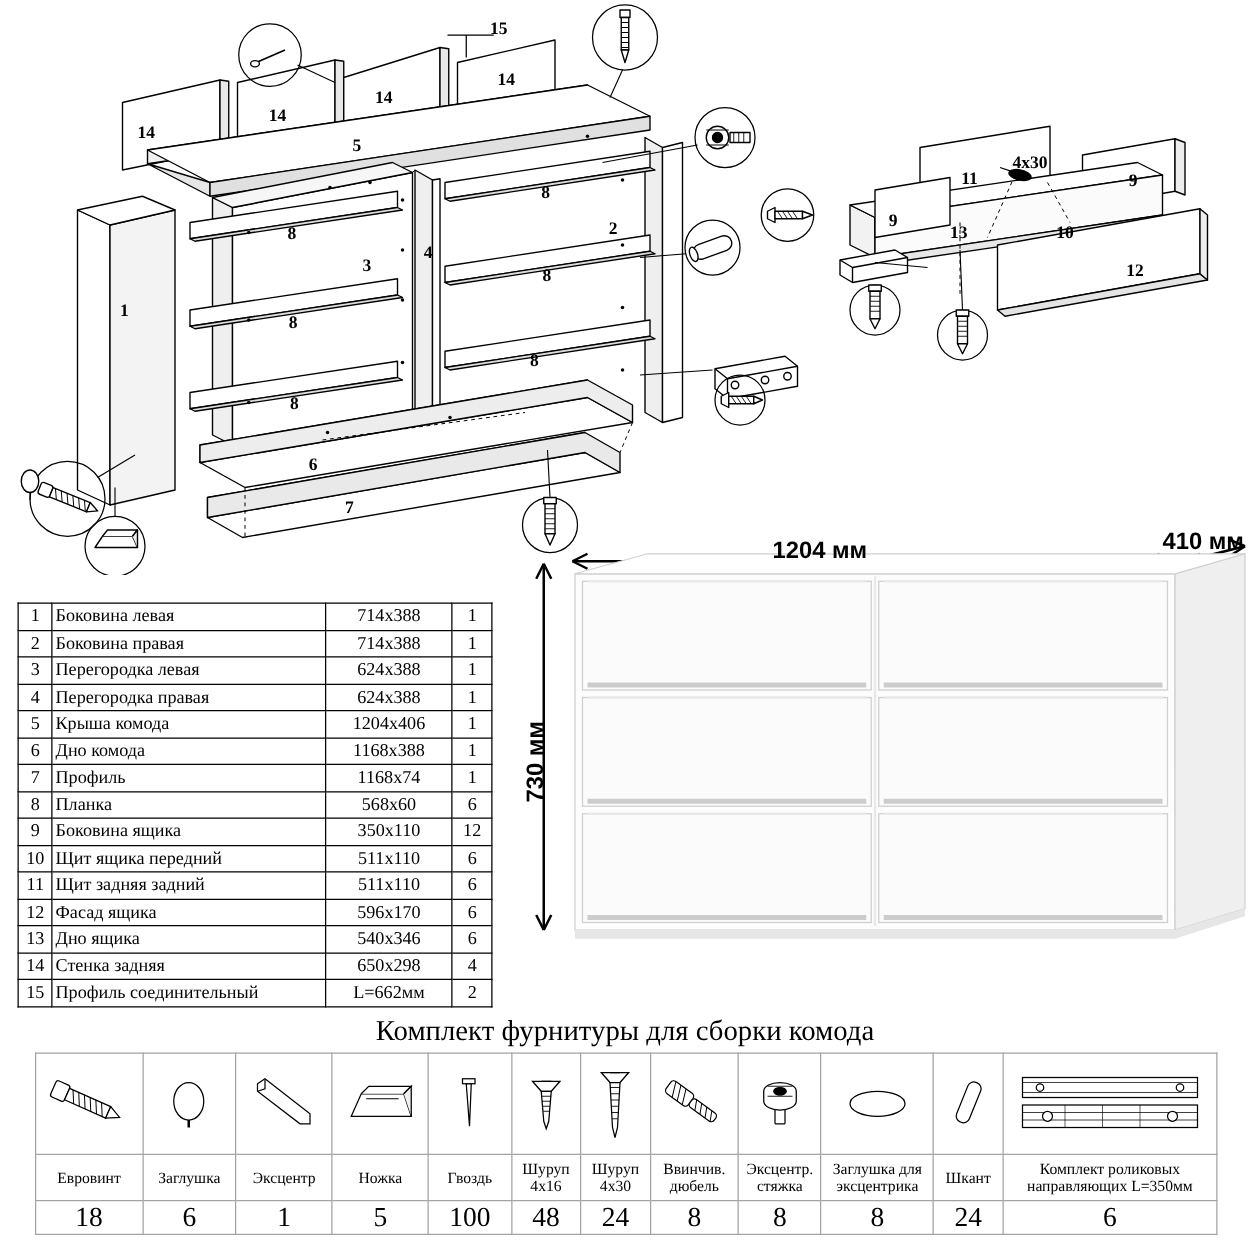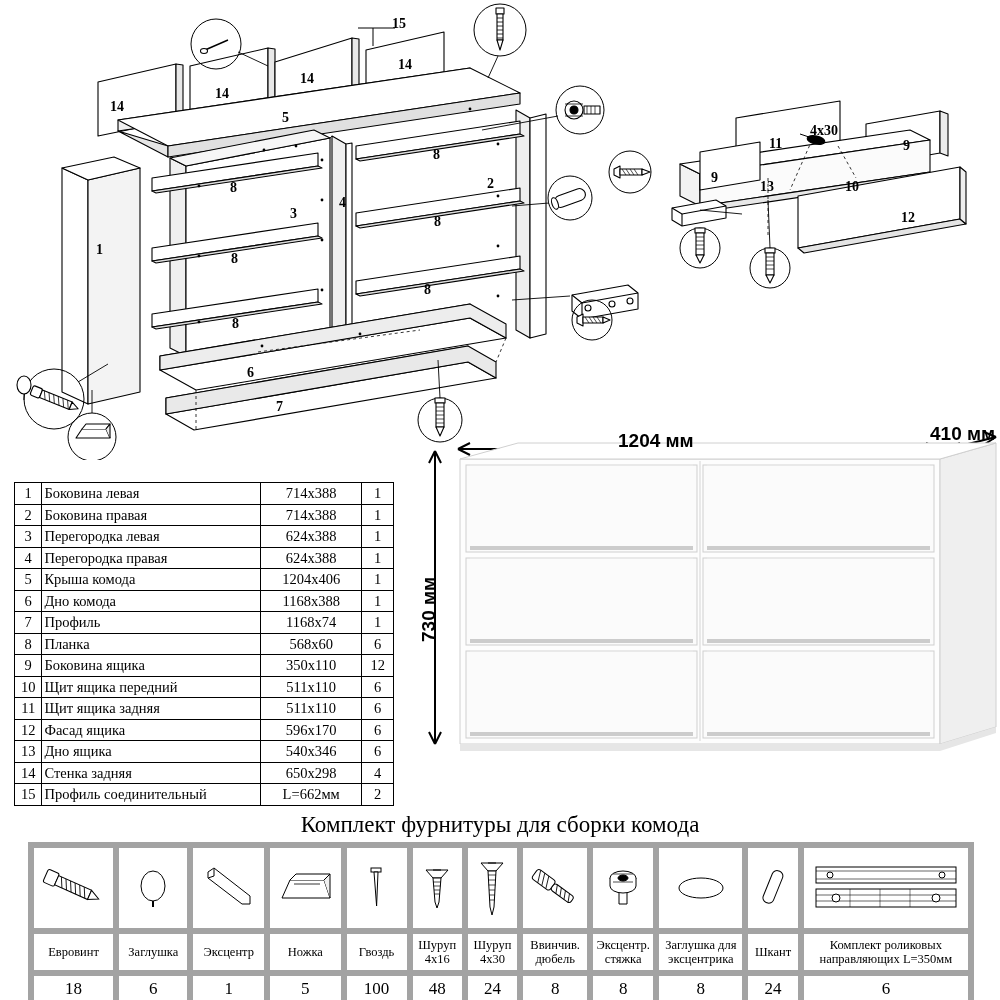--- a/index.html
+++ b/index.html
@@ -69,28 +69,28 @@
     color:#000;
   }
   #kit-table{
     position:absolute;left:28px;top:842px;width:946px;
     border-collapse:collapse;
     font-family:"Liberation Serif", serif;
     font-size:13px;
     table-layout:fixed;
   }
   #kit-table td{
-    border:6px solid #a3a3a3;
+    border:1px solid #a3a3a3;
     text-align:center;
     vertical-align:middle;
     padding:0;
   }
   #kit-table tr.icons td{height:80px;}
   #kit-table tr.names td{height:34px;font-size:12.5px;line-height:14px;padding:1px 1px;}
-  #kit-table tr.counts td{height:26px;font-size:17px;margin-top:40px;}
+  #kit-table tr.counts td{height:26px;font-size:22px;margin-top:40px;}
   .kit-icon{display:block;margin:0 auto;}
 </style>
 </head>
 <body>
 
 <div class="stage">
 
   <div id="assembly">
     <svg width="1000" height="460" viewBox="0 0 1000 460">
       <g fill="none" stroke="#000" stroke-width="1.1" stroke-linejoin="round">
@@ -394,21 +394,21 @@
         <td class="qty">12</td>
       </tr>
       <tr>
         <td class="num">10</td>
         <td class="name">Щит ящика передний</td>
         <td class="size">511х110</td>
         <td class="qty">6</td>
       </tr>
       <tr>
         <td class="num">11</td>
-        <td class="name">Щит ящика задняя</td>
+        <td class="name">Щит задняя задний</td>
         <td class="size">511х110</td>
         <td class="qty">6</td>
       </tr>
       <tr>
         <td class="num">12</td>
         <td class="name">Фасад ящика</td>
         <td class="size">596х170</td>
         <td class="qty">6</td>
       </tr>
       <tr>

